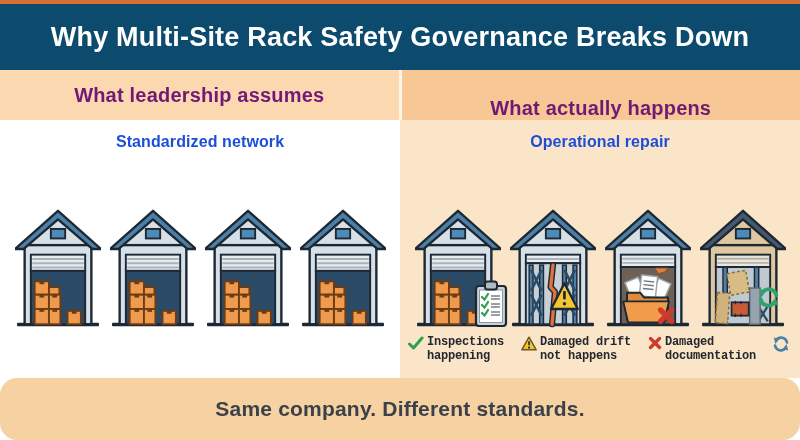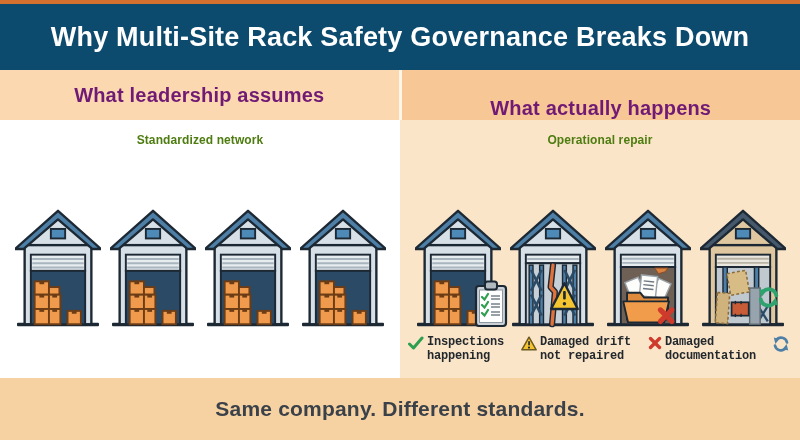--- a/index.html
+++ b/index.html
@@ -21,41 +21,41 @@
   .col-h.left{background:#FBD8AF;border-right:3px solid #FFF6E8;}
   .col-h.right{background:#F7C795;align-items:flex-end;}
   .col-h span{font-size:20px;font-weight:bold;color:#701a75;letter-spacing:.2px;}
   
   .main{display:flex;height:258px;}
   .panel{width:400px;box-sizing:border-box;}
   .panel.left{background:#ffffff;}
   .panel.right{background:#FAE5C9;}
   .subtitle{
     margin-top:13px;height:20px;text-align:center;
-    font-size:12px;font-weight:bold;color:#4d7c0f;letter-spacing:.1px;
+    font-size:16px;font-weight:bold;color:#1d4ed8;letter-spacing:.1px;
   }
   .wh-row{
     margin-top:54px;display:flex;justify-content:center;align-items:flex-end;
     gap:9px;padding:0 12px;
   }
   .wh-slot{position:relative;width:86px;height:122px;}
   .wh-slot svg{display:block;}
   .clipboard-overlay{position:absolute;right:-7px;bottom:1px;}
   
   .captions{
     display:flex;justify-content:space-between;
     padding:0 8px;margin-top:6px;
   }
   .caption{display:flex;align-items:flex-start;min-width:0;}
   .caption .cap-icon{flex:0 0 auto;margin-top:1px;margin-right:3px;}
   .cap-text{font-size:12px;font-weight:bold;color:#23282D;line-height:14px;
     letter-spacing:-.2px;white-space:nowrap;font-family:Liberation Mono, monospace;}
   
   .footer{
-    height:62px;background:#F6D1A2;display:flex;align-items:center;justify-content:center;
+    height:62px;background:#F6D1A2;display:flex;align-items:center;justify-content:center;border-radius:17px;
   }
   .footer span{font-size:21px;font-weight:bold;color:#3A4149;letter-spacing:.2px;}
 </style>
 </head>
 <body>
 
 <div class="stage">
 
   <div class="banner">
     <span class="title">Why Multi-Site Rack Safety Governance Breaks Down</span>
@@ -395,21 +395,21 @@
           </div>
         </div>
         <div class="caption">
           <svg class="cap-icon" width="16" height="15" viewBox="0 0 16 15">
             <polygon points="8,1.2 15.2,13.8 0.8,13.8" fill="#F5C431" stroke="#6B5A1E" stroke-width="1.5" stroke-linejoin="round"></polygon>
             <rect x="7.2" y="5" width="1.7" height="4.6" rx="0.8" fill="#232A30"></rect>
             <circle cx="8" cy="11.6" r="1.1" fill="#232A30"></circle>
           </svg>
           <div class="cap-text">
             <div>Damaged drift</div>
-            <div>not repaired</div>
+            <div>not happens</div>
           </div>
         </div>
         <div class="caption">
           <svg class="cap-icon" width="14" height="14" viewBox="0 0 14 14">
             <line x1="2.5" y1="2.5" x2="11.5" y2="11.5" stroke="#CE3A2C" stroke-width="3.4" stroke-linecap="round"></line>
             <line x1="11.5" y1="2.5" x2="2.5" y2="11.5" stroke="#CE3A2C" stroke-width="3.4" stroke-linecap="round"></line>
           </svg>
           <div class="cap-text">
             <div>Damaged</div>
             <div>documentation</div>

